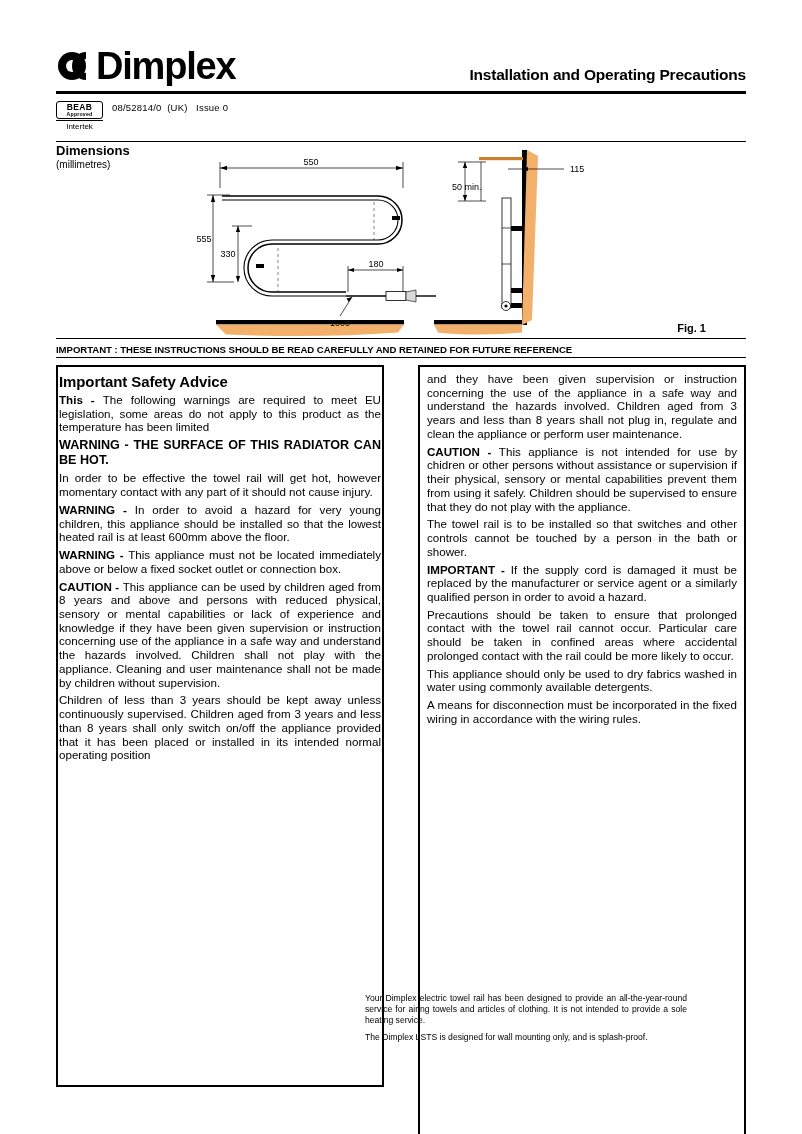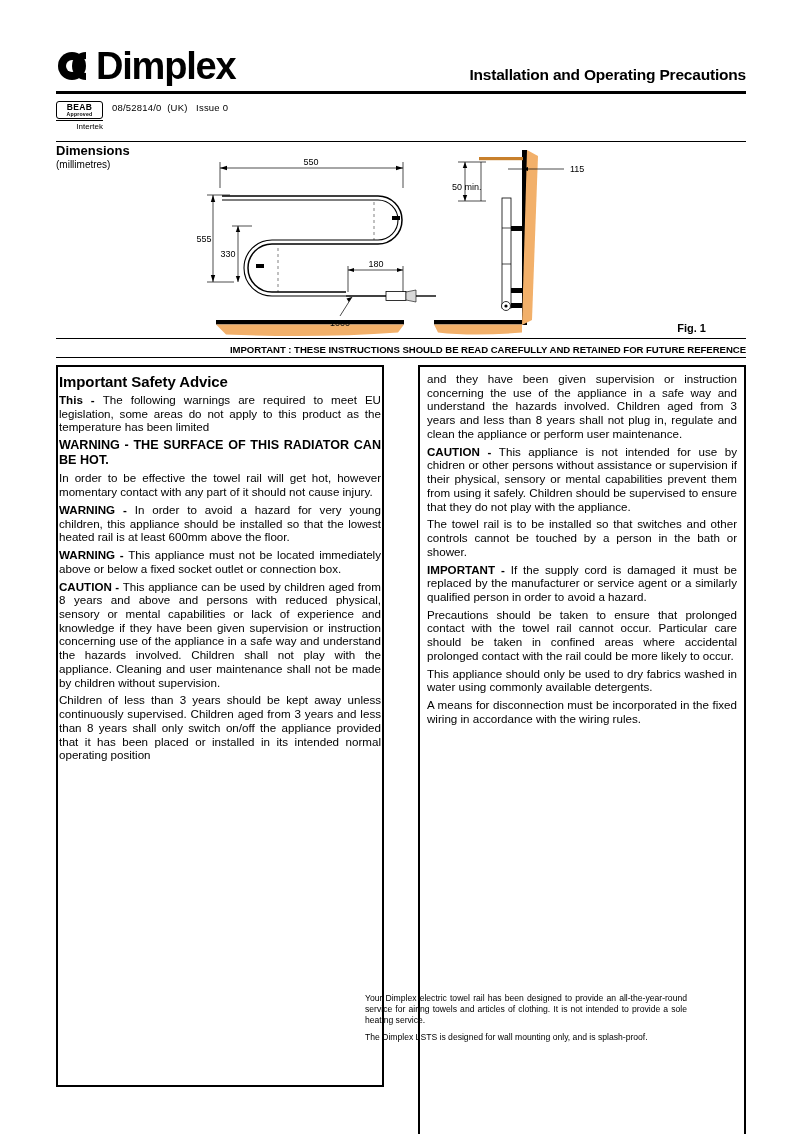--- a/index.html
+++ b/index.html
@@ -22,33 +22,33 @@
   .sub-row{display:flex;justify-content:space-between;align-items:flex-start;margin-top:5px;}
   .sub-left{font-size:15px;font-weight:bold;line-height:1.35;}
   .sub-right{display:flex;align-items:flex-start;gap:9px;padding-top:2px;}
   .partno{font-size:9.5px;letter-spacing:0.2px;white-space:nowrap;padding-top:1px;}
   .partno span{display:inline-block;}
   .beab{width:47px;text-align:center;}
   .beab-box{border:1.6px solid #000;border-radius:3px;padding:1px 3px 1px;line-height:1;}
   .beab-box .b1{font-size:8.5px;font-weight:bold;letter-spacing:0.3px;}
   .beab-box .b2{font-size:5.2px;font-weight:bold;letter-spacing:0.2px;margin-top:0px;}
   .beab-rule{height:1.2px;background:#000;margin:1.5px 0 0;}
-  .beab-name{font-size:8px;margin-top:1px;text-align:right;}
+  .beab-name{font-size:8px;margin-top:1px;text-align:center;}
 
   
   .dims-head{position:absolute;left:56px;top:144px;}
   .dims-head .t1{font-size:13px;font-weight:bold;line-height:1.15;}
   .dims-head .t2{font-size:10px;line-height:1.25;}
   .figwrap{position:absolute;left:56px;top:140px;width:690px;height:200px;}
   .figlabel{position:absolute;right:40px;bottom:6px;font-size:11px;font-weight:bold;}
 
   .band-rule{position:absolute;left:56px;width:690px;height:1.4px;background:#000;}
 
   
-  .banner{position:absolute;left:56px;top:341px;width:690px;text-align:right;
+  .banner{position:absolute;left:56px;top:341px;width:690px;text-align:left;
           font-size:9.6px;font-weight:bold;letter-spacing:-0.05px;padding:3px 0 2px;}
 
   
   .cols{position:absolute;left:56px;top:365px;width:690px;}
   .col{position:absolute;top:0;width:328px;}
   .col-left{left:0;border:2.2px solid #000;padding:5px 1px 6px;height:722px;box-sizing:border-box;}
   .col-right{left:362px;border:2.2px solid #000;border-top:2.2px solid #000;padding:5px 7px 4px;height:796px;box-sizing:border-box;}
 
   .h-advice{font-size:15px;font-weight:bold;margin:1px 0 3px;letter-spacing:-0.1px;}
   p.body{font-size:11.6px;line-height:1.185;margin:0 0 4px;text-align:justify;

